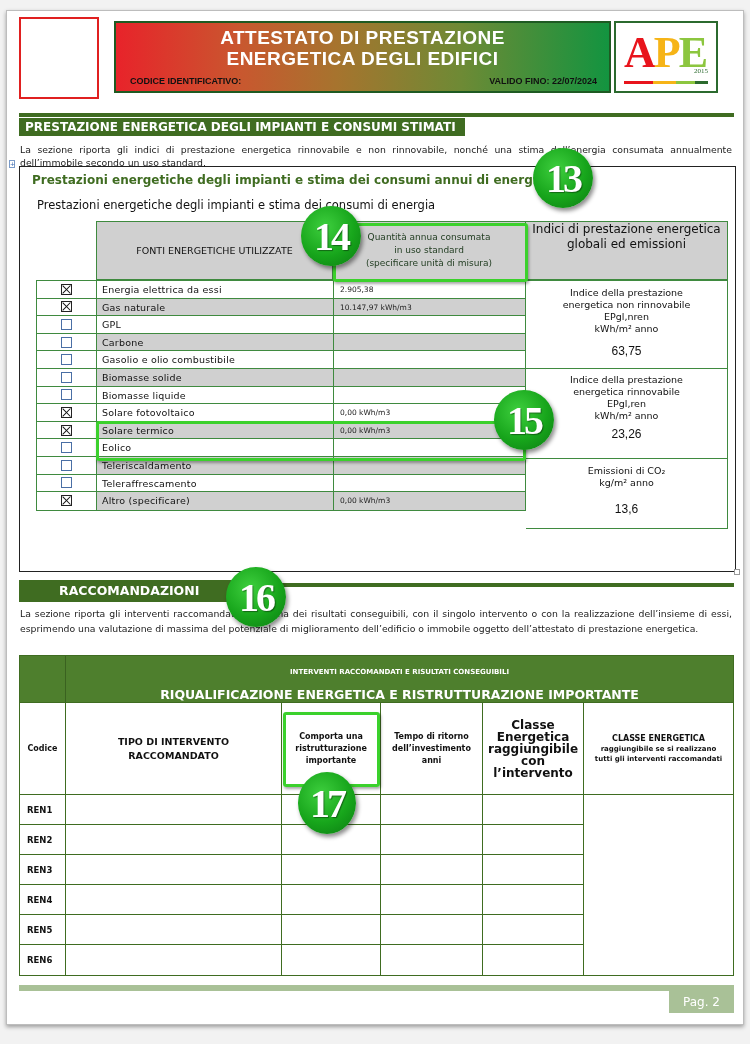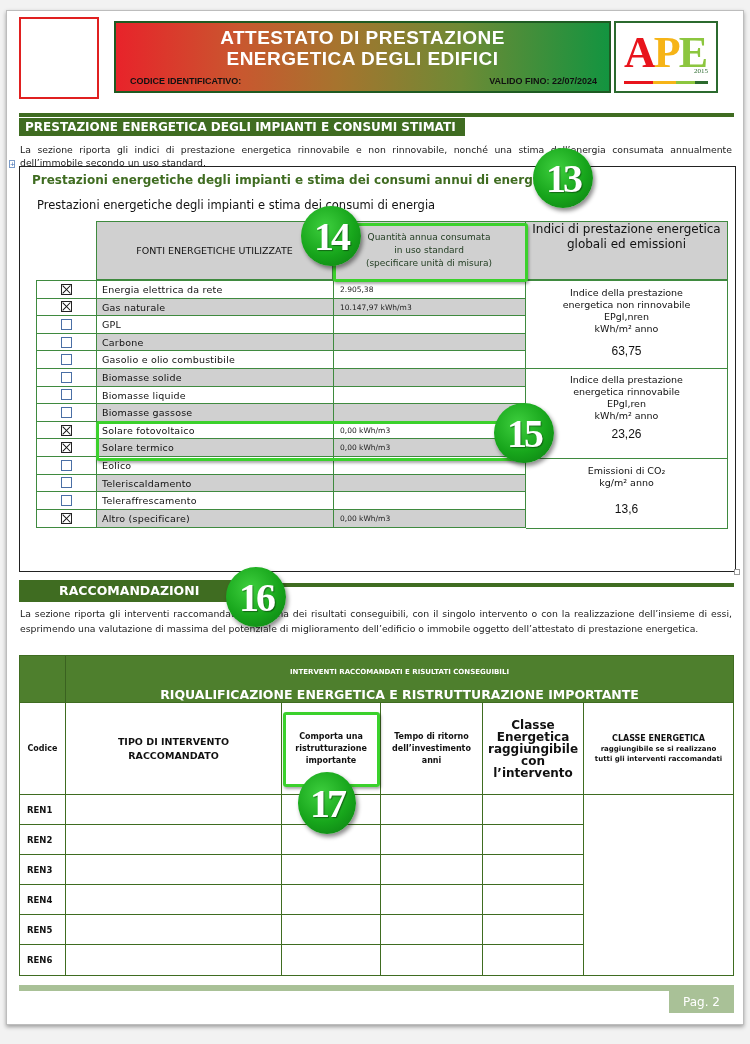--- a/index.html
+++ b/index.html
@@ -117,21 +117,21 @@
   </div>
   <div class="et-hdr-c">
     <div><span>Indici di prestazione energetica</span><br><span>globali ed emissioni</span></div>
   </div>
 
   <div class="et-rows" id="et-rows">
       <div class="et-row">
         <div class="chk">
           <div class="cb on"></div>
         </div>
-        <div class="lbl">Energia elettrica da rete</div>
+        <div class="lbl">Energia elettrica da essi</div>
         <div class="qty">2.905,38</div>
       </div>
       <div class="et-row grey">
         <div class="chk">
           <div class="cb on"></div>
         </div>
         <div class="lbl">Gas naturale</div>
         <div class="qty">10.147,97 kWh/m3</div>
       </div>
       <div class="et-row">
@@ -160,27 +160,20 @@
           <div class="cb"></div>
         </div>
         <div class="lbl">Biomasse solide</div>
         <div class="qty"></div>
       </div>
       <div class="et-row">
         <div class="chk">
           <div class="cb"></div>
         </div>
         <div class="lbl">Biomasse liquide</div>
-        <div class="qty"></div>
-      </div>
-      <div class="et-row grey">
-        <div class="chk">
-          <div class="cb"></div>
-        </div>
-        <div class="lbl">Biomasse gassose</div>
         <div class="qty"></div>
       </div>
       <div class="et-row">
         <div class="chk">
           <div class="cb on"></div>
         </div>
         <div class="lbl">Solare fotovoltaico</div>
         <div class="qty">0,00 kWh/m3</div>
       </div>
       <div class="et-row grey">
@@ -315,15 +308,15 @@
 
 <div class="foot-bar"></div>
 <div class="foot-page">Pag. 2</div>
 
 <div class="hl" style="left:333px; top:223px; width:195px; height:59px;"></div>
 <div class="hl" style="left:96px; top:421px; width:430px; height:40px;"></div>
 <div class="hl" style="left:283px; top:712px; width:97px; height:75px;"></div>
 
 <div class="badge" style="left:533px; top:148px;">13</div>
 <div class="badge" style="left:301px; top:206px;">14</div>
-<div class="badge" style="left:494px; top:403px;">15</div>
+<div class="badge" style="left:494px; top:390px;">15</div>
 <div class="badge" style="left:226px; top:567px;">16</div>
 <div class="badge" style="left:298px; top:772px; width:58px; height:62px;">17</div>
 
 </body></html>

